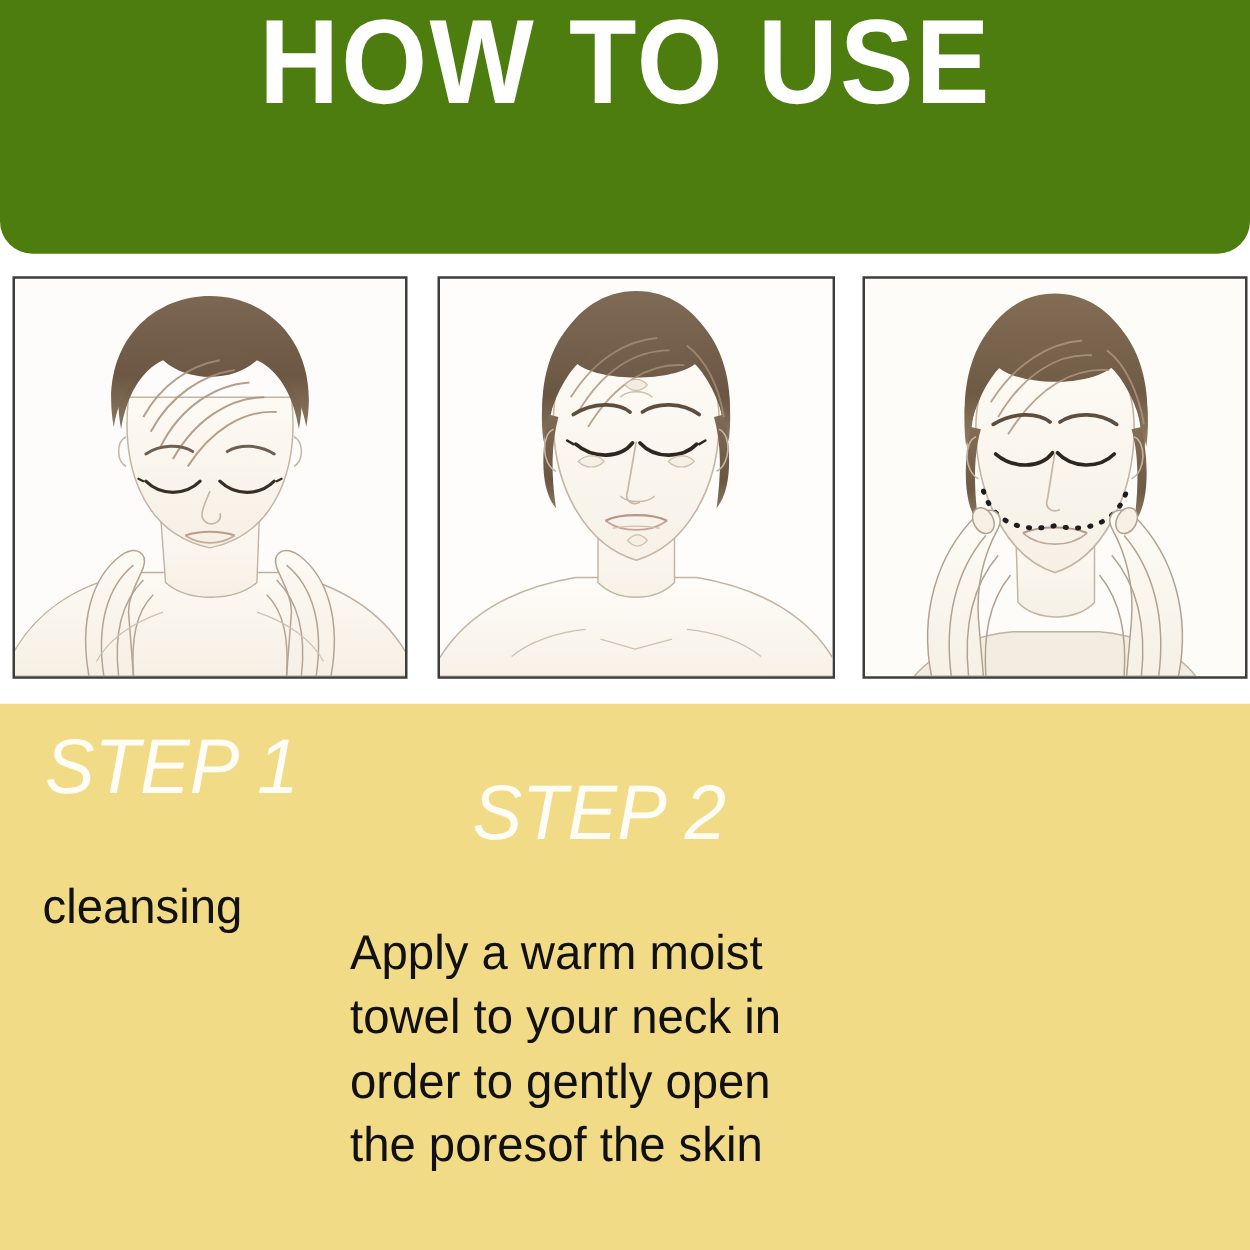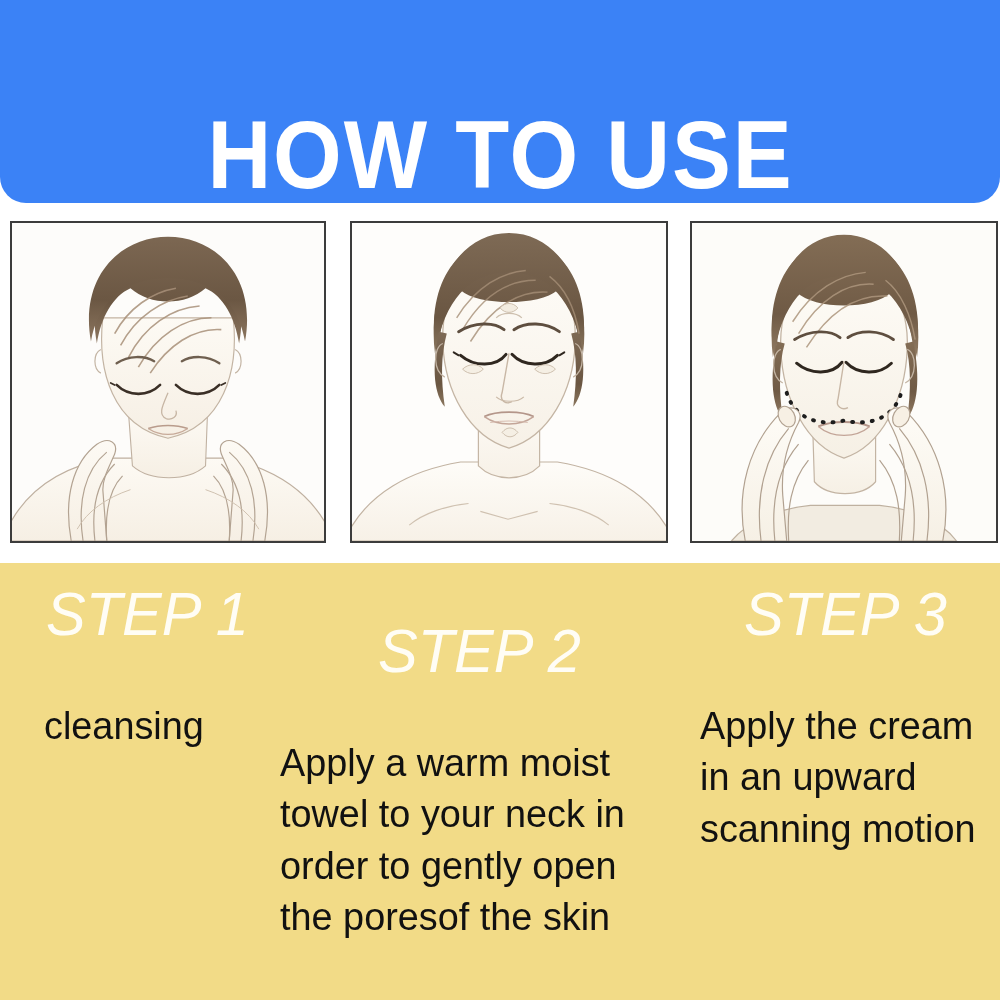--- a/index.html
+++ b/index.html
@@ -16,25 +16,25 @@
     background: #ffffff;
   }
 
   
   #title-banner {
     position: absolute;
     left: 0;
     top: 0;
     width: 1000px;
     height: 203px;
-    background: #3b82f6;
+    background: #4d7c0f;
     border-bottom-left-radius: 26px;
     border-bottom-right-radius: 26px;
     display: flex;
-    align-items: flex-end;
+    align-items: flex-start;
     justify-content: center;
   }
   #title-text {
     color: #ffffff;
     font-family: "Liberation Sans Narrow", "Liberation Sans", sans-serif;
     font-weight: bold;
     font-size: 96px;
     line-height: 1;
     letter-spacing: 2px;
     transform: scaleX(0.92);
@@ -71,21 +71,21 @@
     left: 0;
     top: 563px;
     width: 1000px;
     height: 437px;
     background: #f2db87;
   }
   .step-column {
     position: absolute;
     top: 0;
   }
-  #step-column-1 { left: 40px;  width: 250px; }
+  #step-column-1 { left: 30px;  width: 250px; }
   #step-column-2 { left: 274px; width: 400px; margin-top: 37px; }
   #step-column-3 { left: 694px; width: 306px; }
 
   .step-heading {
     color: #fffdf5;
     font-family: "Liberation Sans Narrow", "Liberation Sans", sans-serif;
     font-style: italic;
     font-weight: normal;
     font-size: 62px;
     line-height: 1;
@@ -336,17 +336,13 @@
   <div class="step-column" id="step-column-1">
     <div class="step-heading">STEP 1</div>
     <div class="step-body">cleansing</div>
   </div>
 
   <div class="step-column" id="step-column-2">
     <div class="step-heading">STEP 2</div>
     <div class="step-body">Apply a warm moist towel to your neck in order to gently open the poresof the skin</div>
   </div>
 
-  <div class="step-column" id="step-column-3">
-    <div class="step-heading">STEP 3</div>
-    <div class="step-body">Apply the cream in an upward scanning motion</div>
-  </div>
 </div>
 
 </body></html>

